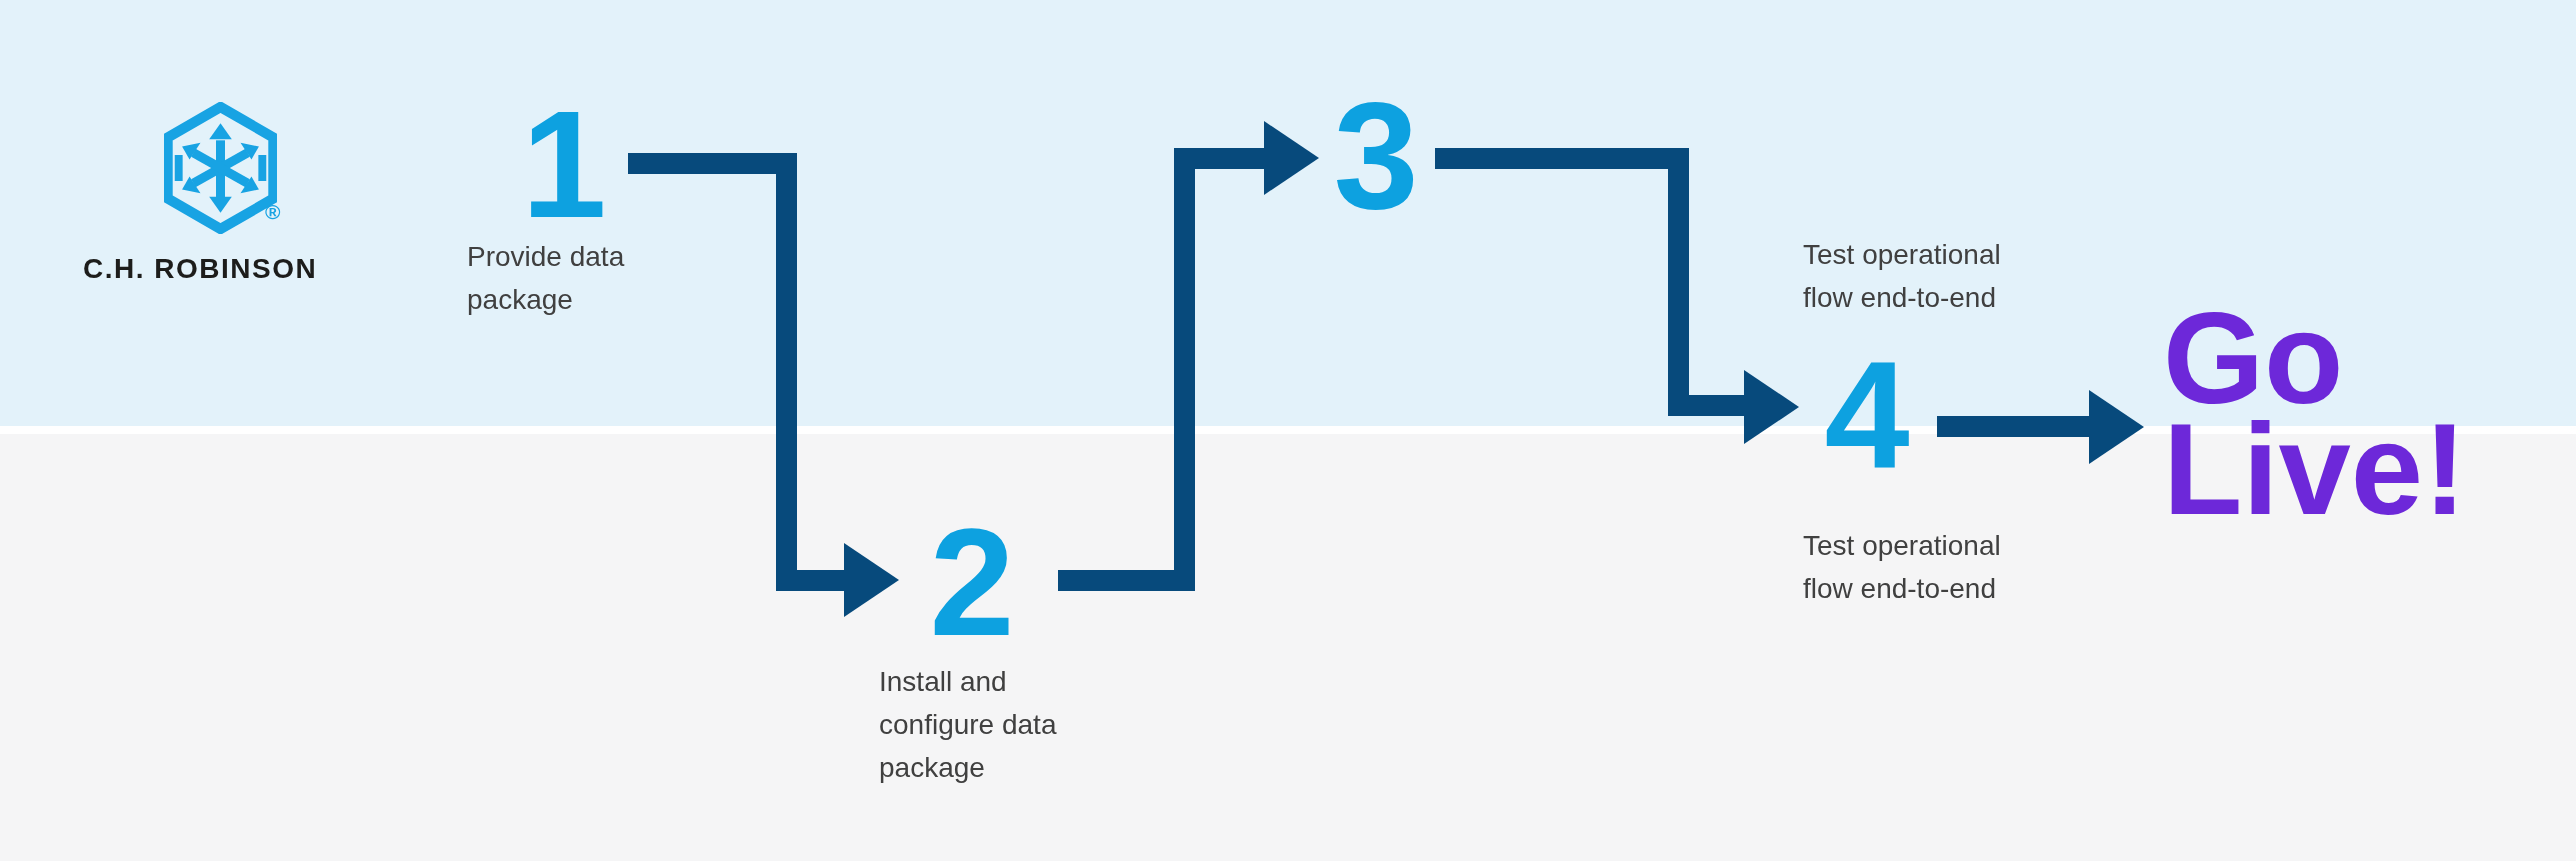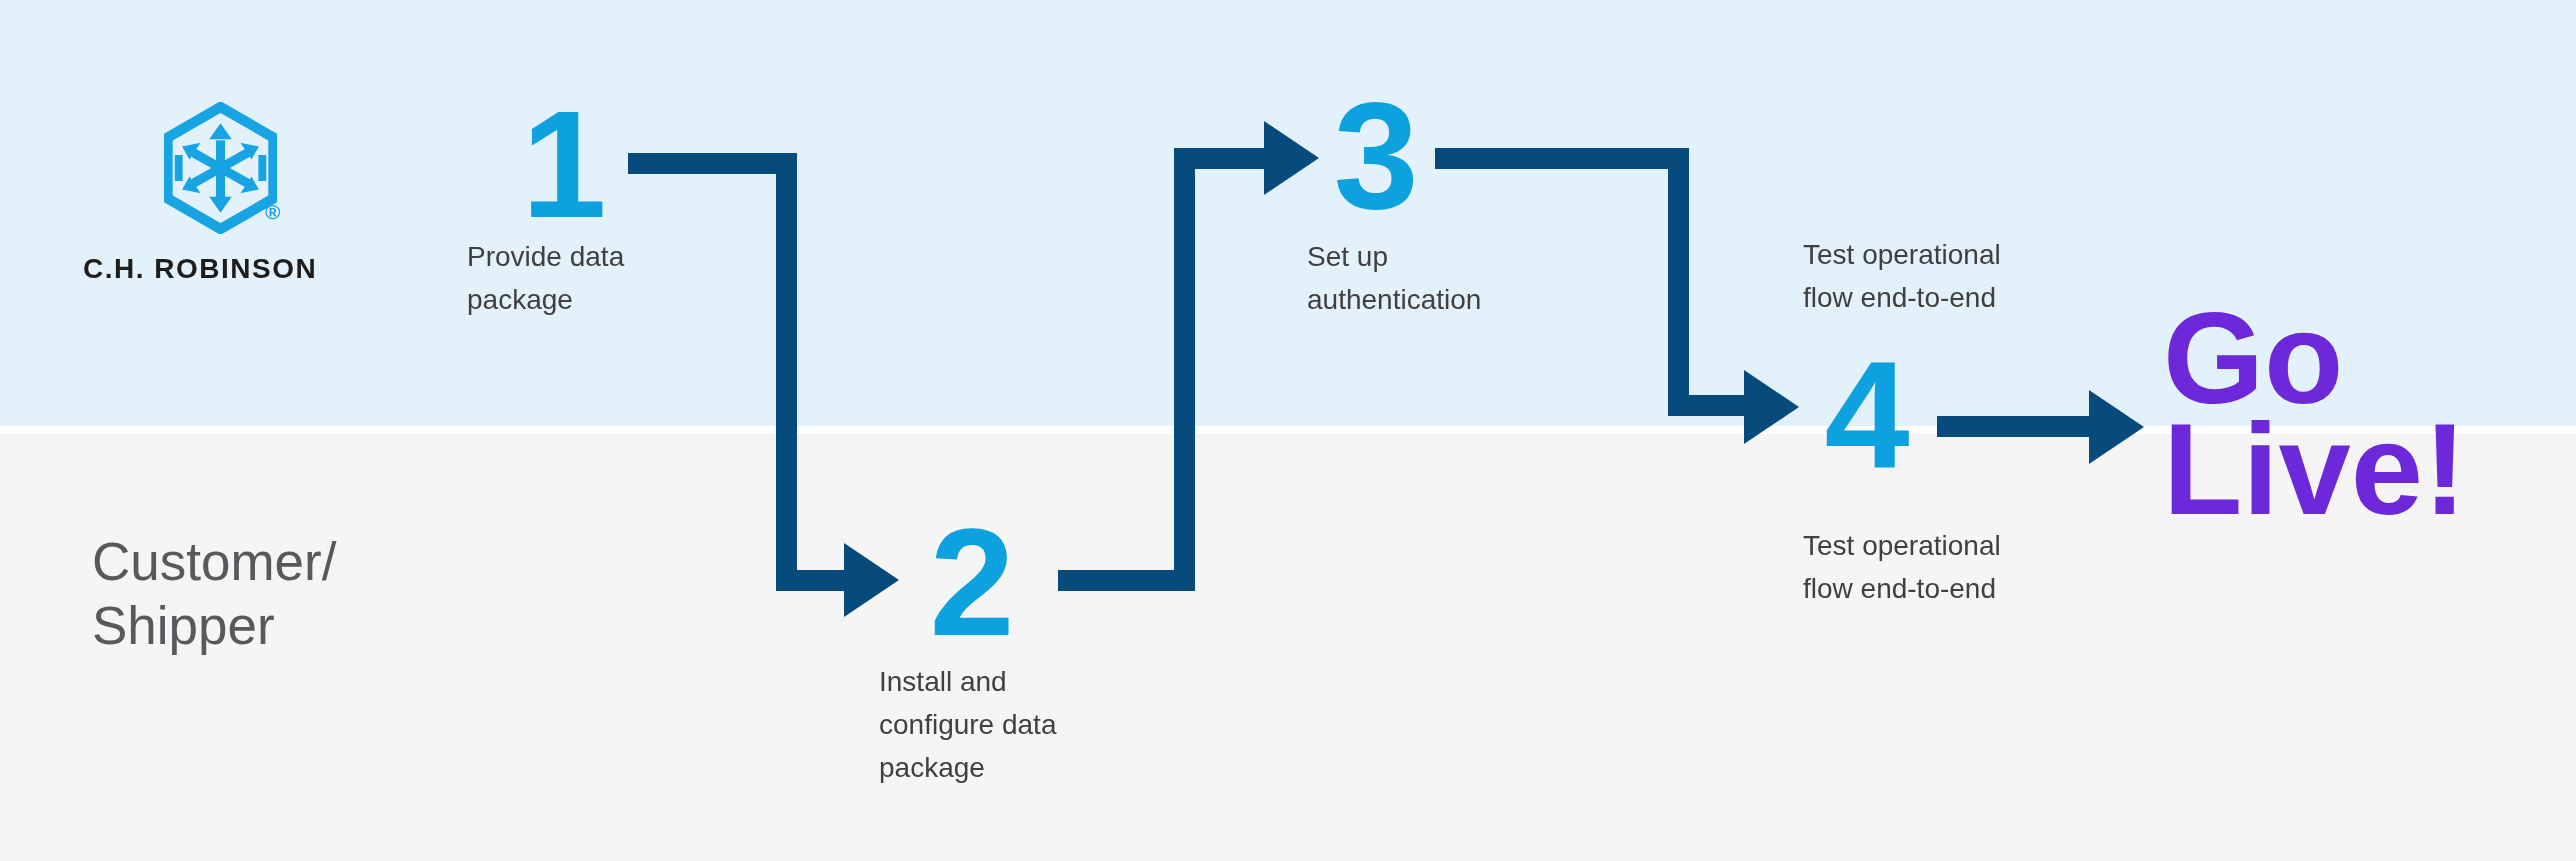--- a/index.html
+++ b/index.html
@@ -108,22 +108,20 @@
       <polygon points="16,76.5 32.3,79.8 22.6,65.1"></polygon>
       <polygon points="16,38.5 32.3,35.2 22.6,49.9"></polygon>
       <polygon points="84,76.5 67.7,79.8 77.4,65.1"></polygon>
     </g>
     <line x1="13" y1="46" x2="13" y2="69" stroke-width="7"></line>
     <line x1="87" y1="46" x2="87" y2="69" stroke-width="7"></line>
   </svg>
   <span class="reg-mark">®</span>
   <div class="brand-name">C.H. ROBINSON</div>
 
-  <div class="lane-label">Customer/
-Shipper</div>
 
   <div class="step-num num1">1</div>
   <div class="step-label lbl1">Provide data
 package</div>
 
   <div class="seg a1-h"></div>
   <div class="seg a1-v"></div>
   <div class="seg a1-s"></div>
   <div class="head a1-head"></div>
 
@@ -131,22 +129,20 @@
   <div class="step-label lbl2">Install and
 configure data
 package</div>
 
   <div class="seg a2-s"></div>
   <div class="seg a2-v"></div>
   <div class="seg a2-h"></div>
   <div class="head a2-head"></div>
 
   <div class="step-num num3">3</div>
-  <div class="step-label lbl3">Set up
-authentication</div>
 
   <div class="seg a3-h"></div>
   <div class="seg a3-v"></div>
   <div class="seg a3-s"></div>
   <div class="head a3-head"></div>
 
   <div class="step-label lbl4a">Test operational
 flow end-to-end</div>
   <div class="step-num num4">4</div>
   <div class="step-label lbl4b">Test operational

